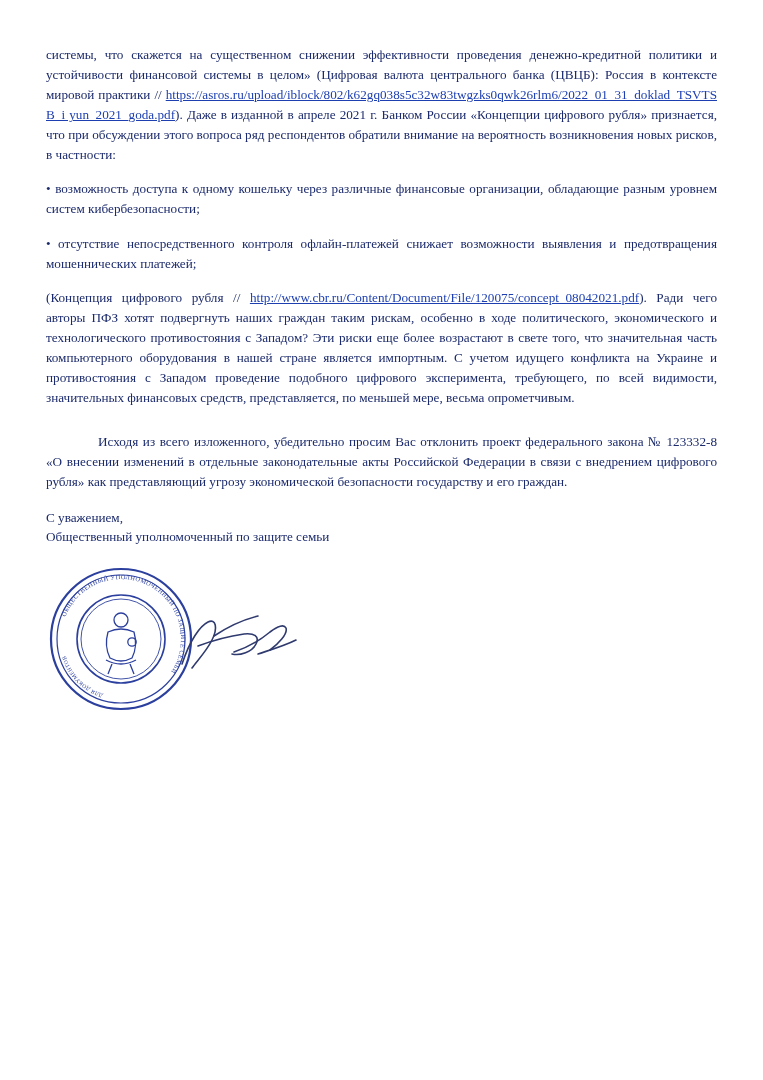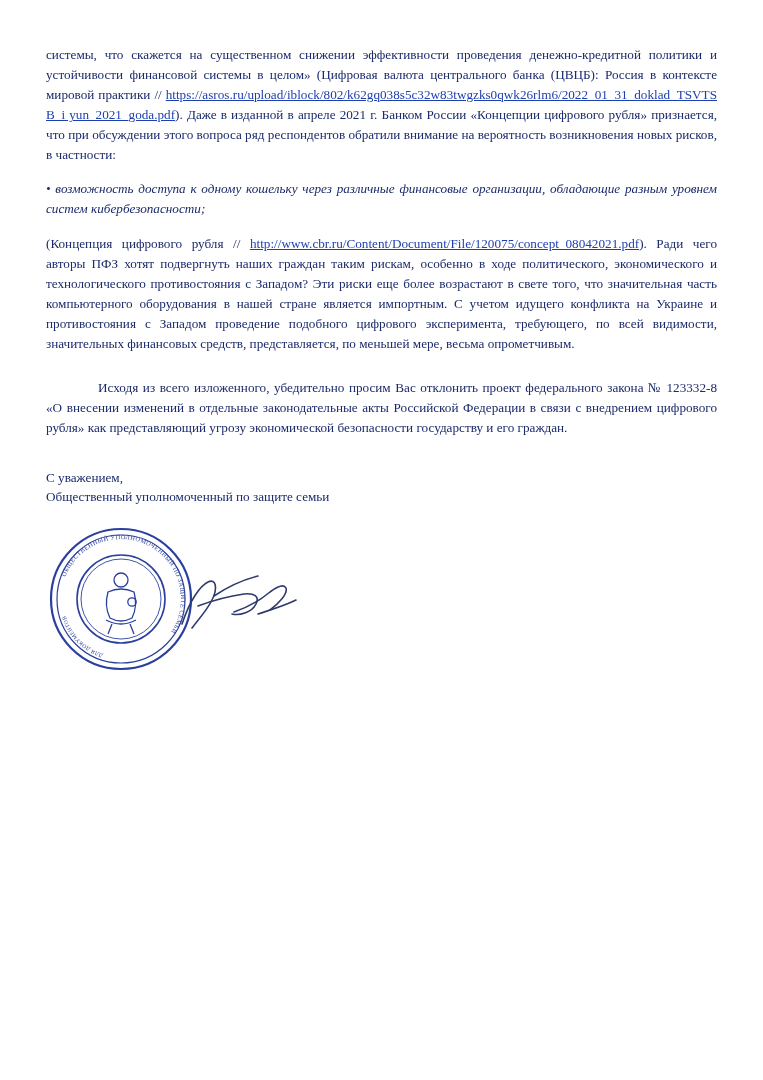--- a/index.html
+++ b/index.html
@@ -33,24 +33,23 @@
   .indent {
     text-indent: 52px;
   }
   a.link {
     color: #1d3fb0;
     text-decoration: underline;
     word-break: break-all;
   }
   .bullet {
     text-align: justify;
-    font-style: italic;
   }
   .signature-block {
-    margin-top: 30px;
+    margin-top: 16px;
     line-height: 1.45;
     text-align: left;
   }
   .signature-block div {
     text-align: left;
   }
   .stamp-area {
     position: relative;
     margin-top: 18px;
     height: 160px;
@@ -77,20 +76,21 @@
 </head>
 <body>
 
 <div class="page">
   <div class="doc-body">
 
     <p class="para"><span>системы, что скажется на существенном снижении эффективности проведения денежно-кредитной политики и устойчивости финансовой системы в целом» (Цифровая валюта центрального банка (ЦВЦБ): Россия в контексте мировой практики // </span><a class="link" href="#">https://asros.ru/upload/iblock/802/k62gq038s5c32w83twgzks0qwk26rlm6/2022_01_31_doklad_TSVTSB_i yun_2021_goda.pdf</a><span>). Даже в изданной в апреле 2021 г. Банком России «Концепции цифрового рубля» признается, что при обсуждении этого вопроса ряд респондентов обратили внимание на вероятность возникновения новых рисков, в частности:</span></p>
 
     <p class="para bullet">• возможность доступа к одному кошельку через различные финансовые организации, обладающие разным уровнем систем кибербезопасности;</p>
 
+    <p class="para bullet">• отсутствие непосредственного контроля офлайн-платежей снижает возможности выявления и предотвращения мошеннических платежей;</p>
 
 
 
     <p class="para"><span>(Концепция цифрового рубля // </span><a class="link" href="#">http://www.cbr.ru/Content/Document/File/120075/concept_08042021.pdf</a><span>). Ради чего авторы ПФЗ хотят подвергнуть наших граждан таким рискам, особенно в ходе политического, экономического и технологического противостояния с Западом? Эти риски еще более возрастают в свете того, что значительная часть компьютерного оборудования в нашей стране является импортным. С учетом идущего конфликта на Украине и противостояния с Западом проведение подобного цифрового эксперимента, требующего, по всей видимости, значительных финансовых средств, представляется, по меньшей мере, весьма опрометчивым.</span></p>
 
     <div class="spacer-break"></div>
 
     <p class="para indent">Исходя из всего изложенного, убедительно просим Вас отклонить проект федерального закона № 123332-8 «О внесении изменений в отдельные законодательные акты Российской Федерации в связи с внедрением цифрового рубля» как представляющий угрозу экономической безопасности государству и его граждан.</p>
 
     <div class="signature-block">

